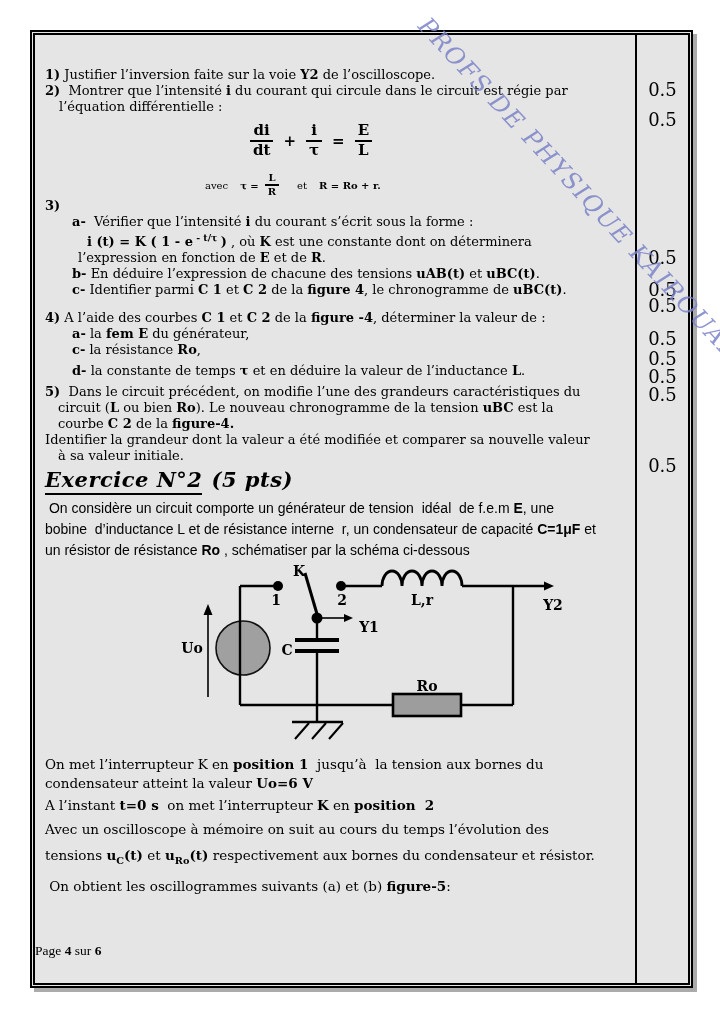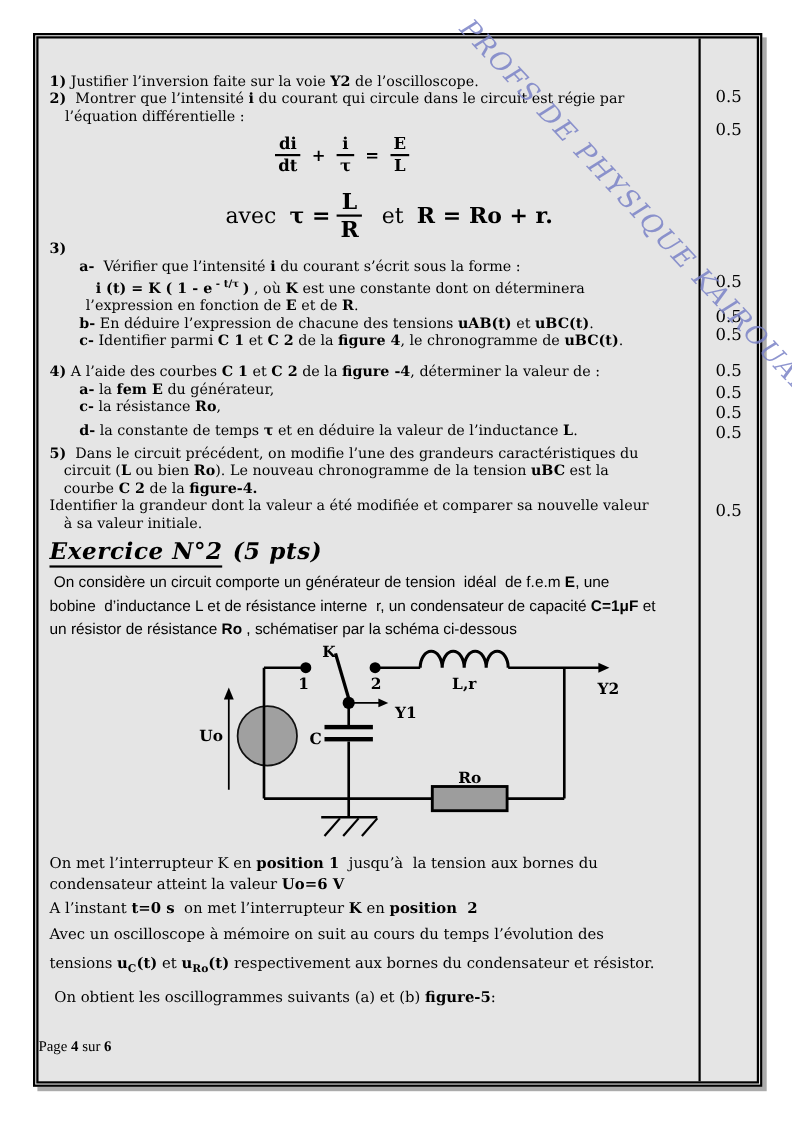--- a/index.html
+++ b/index.html
@@ -4,31 +4,31 @@
 <style>
   html,body{margin:0;padding:0;background:#ffffff;}
   .stage{position:relative;width:720px;height:1020px;background:#fff;overflow:hidden;
          font-family:"DejaVu Serif",serif;color:#000;}
   .frame{position:absolute;left:30px;top:30px;width:663px;height:958px;box-sizing:border-box;
          border:5px double #000;box-shadow:4px 4px 0 #ababab;background:#e5e5e5;}
   .main-col{position:absolute;left:0;top:0;width:600px;height:100%;box-sizing:border-box;
             padding:32px 0 0 10px;font-size:13px;}
   .points-col{position:absolute;left:600px;top:0;width:53px;height:100%;box-sizing:border-box;
               border-left:2px solid #000;}
-  .point-mark{position:absolute;left:0;width:100%;text-align:center;font-size:15px;
+  .point-mark{position:absolute;left:0;width:100%;text-align:center;font-size:18px;
               font-family:"DejaVu Serif",serif;}
   .tline{white-space:pre;line-height:16px;}
   .ic{margin-left:14px}.i05{margin-left:13px}.i1{margin-left:27px}.i1c{margin-left:33px}.i2{margin-left:42px}
   .mt12{margin-top:12px}.mt5{margin-top:5px}
   .b{font-weight:bold}.u{}
   .sup{vertical-align:super;font-size:.72em}.sub{vertical-align:sub;font-size:.72em}
   
   .formula{display:flex;align-items:center;font-weight:bold;font-size:15px;}
   .f1{margin:8px 0 0 205px;gap:10px;}
-  .f2{margin:14px 0 0 160px;gap:0;font-size:20px;}
+  .f2{margin:14px 0 0 160px;gap:0;font-size:10px;}
   .frac{display:inline-block;text-align:center;line-height:1.05;}
   .frac .fnum{display:block;border-bottom:2px solid #000;padding:0 3px 1px 3px;}
   .frac .fden{display:block;padding:1px 3px 0 3px;}
   .fw-n{font-weight:normal;}
   .sp12{display:inline-block;width:12px}.sp6{display:inline-block;width:6px}.sp18{display:inline-block;width:18px}
   
   .ex2-heading{margin-top:3px;font-size:21px;font-weight:bold;font-style:italic;
                display:flex;align-items:baseline;gap:9px;letter-spacing:.5px;}
   .ex2-heading .ttl{border-bottom:2.5px solid #000;padding-bottom:1px;}
   

